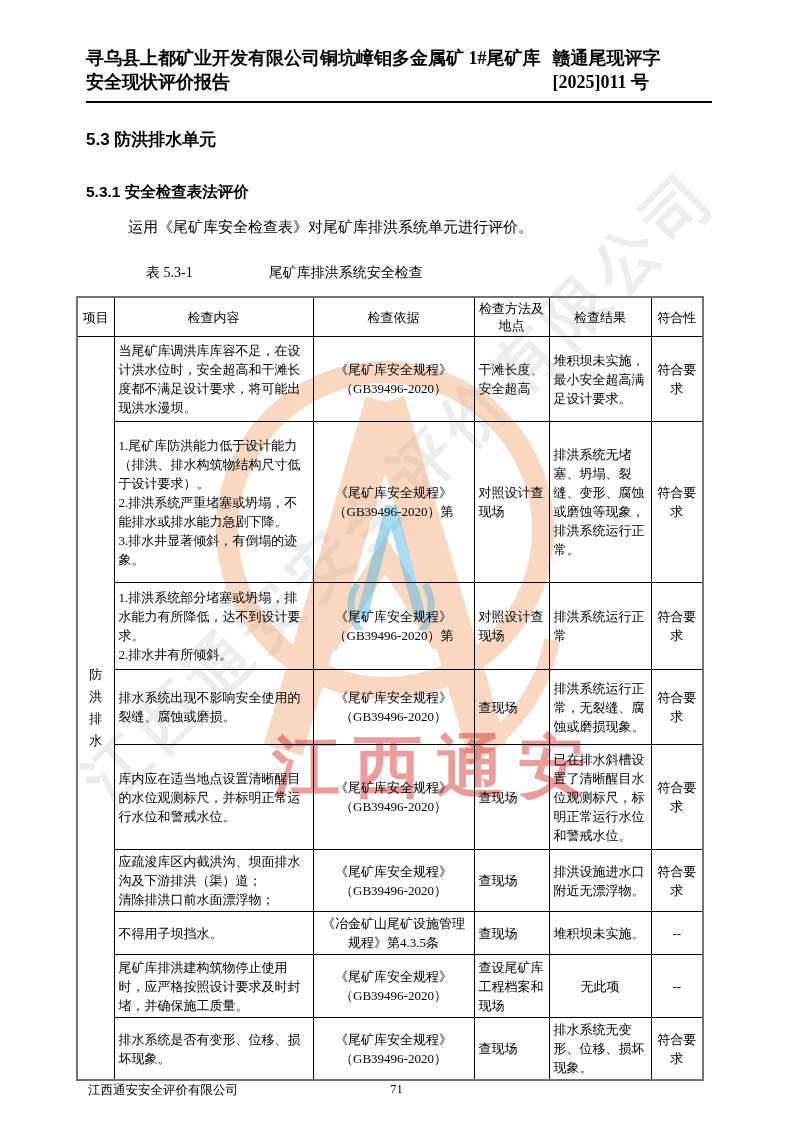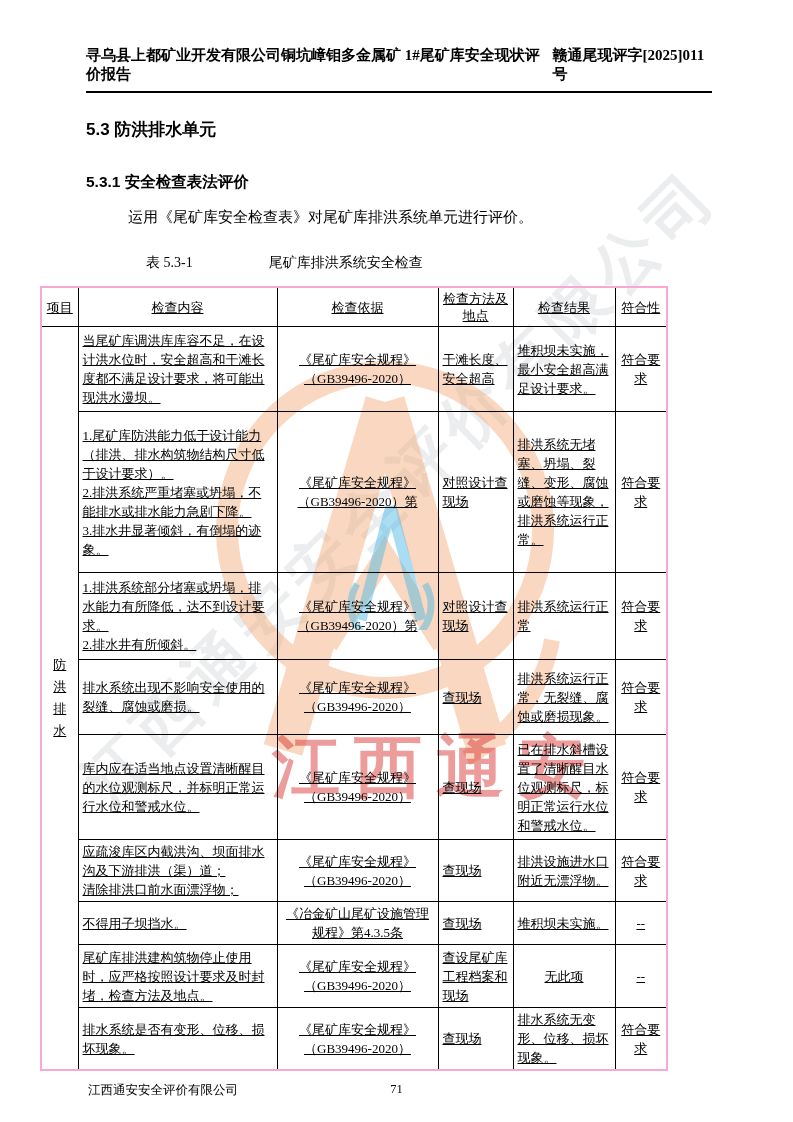--- a/index.html
+++ b/index.html
@@ -28,21 +28,21 @@
     color: rgba(217, 48, 48, 0.48);
     white-space: nowrap;
   }
   .wm-logo-big { position: absolute; left: 170px; top: 340px; }
   .wm-logo-small { position: absolute; left: 345px; top: 498px; }
   
   .content { position: relative; z-index: 1; }
   .doc-header {
     margin: 46px 81px 0 86px;
     display: flex; justify-content: space-between; align-items: flex-end;
-    font-size: 15px; font-weight: bold;
+    font-size: 18px; font-weight: bold;
     border-bottom: 2px solid #000;
     padding-bottom: 7px;
   }
   .h-section {
     margin: 25px 81px 0 86px;
     font-size: 17px; font-weight: bold;
     font-family: "Liberation Sans", "DejaVu Sans", sans-serif;
   }
   .h-subsection {
     margin: 31px 81px 0 86px;
@@ -53,27 +53,26 @@
     margin: 14px 81px 0 86px;
     text-indent: 42px;
     font-size: 15px; line-height: 20px;
   }
   .table-caption {
     margin: 27px 81px 0 146px;
     font-size: 14px;
     display: flex; gap: 76px;
   }
   table.check-table {
-    margin: 14px 0 0 40px;
+    margin: 14px 0 0 76px;
     width: 626px;
     border-collapse: collapse;
-    border: 2px solid #f9a8d4;
+    border: 2px solid #737373;
     table-layout: fixed;
     background: transparent;
-    text-decoration: underline;
   }
   .check-table td, .check-table th {
     border: 1px solid #000;
     font-size: 13px;
     font-weight: normal;
     line-height: 19px;
     padding: 2px 4px;
     vertical-align: middle;
     word-break: break-all;
     overflow: hidden;
@@ -213,21 +212,21 @@
         <td class="cell-conform">符合要求</td>
       </tr>
       <tr style="height:42px">
         <td class="cell-content">不得用子坝挡水。</td>
         <td class="cell-basis">《冶金矿山尾矿设施管理规程》第4.3.5条</td>
         <td class="cell-method">查现场</td>
         <td class="cell-result">堆积坝未实施。</td>
         <td class="cell-conform">--</td>
       </tr>
       <tr style="height:63px">
-        <td class="cell-content">尾矿库排洪建构筑物停止使用时，应严格按照设计要求及时封堵，检查方法及地点。</td>
+        <td class="cell-content">尾矿库排洪建构筑物停止使用时，应严格按照设计要求及时封堵，并确保施工质量。</td>
         <td class="cell-basis">《尾矿库安全规程》
 （GB39496-2020）</td>
         <td class="cell-method">查设尾矿库工程档案和现场</td>
         <td class="cell-result centered">无此项</td>
         <td class="cell-conform">--</td>
       </tr>
       <tr style="height:48px">
         <td class="cell-content">排水系统是否有变形、位移、损坏现象。</td>
         <td class="cell-basis">《尾矿库安全规程》
 （GB39496-2020）</td>

